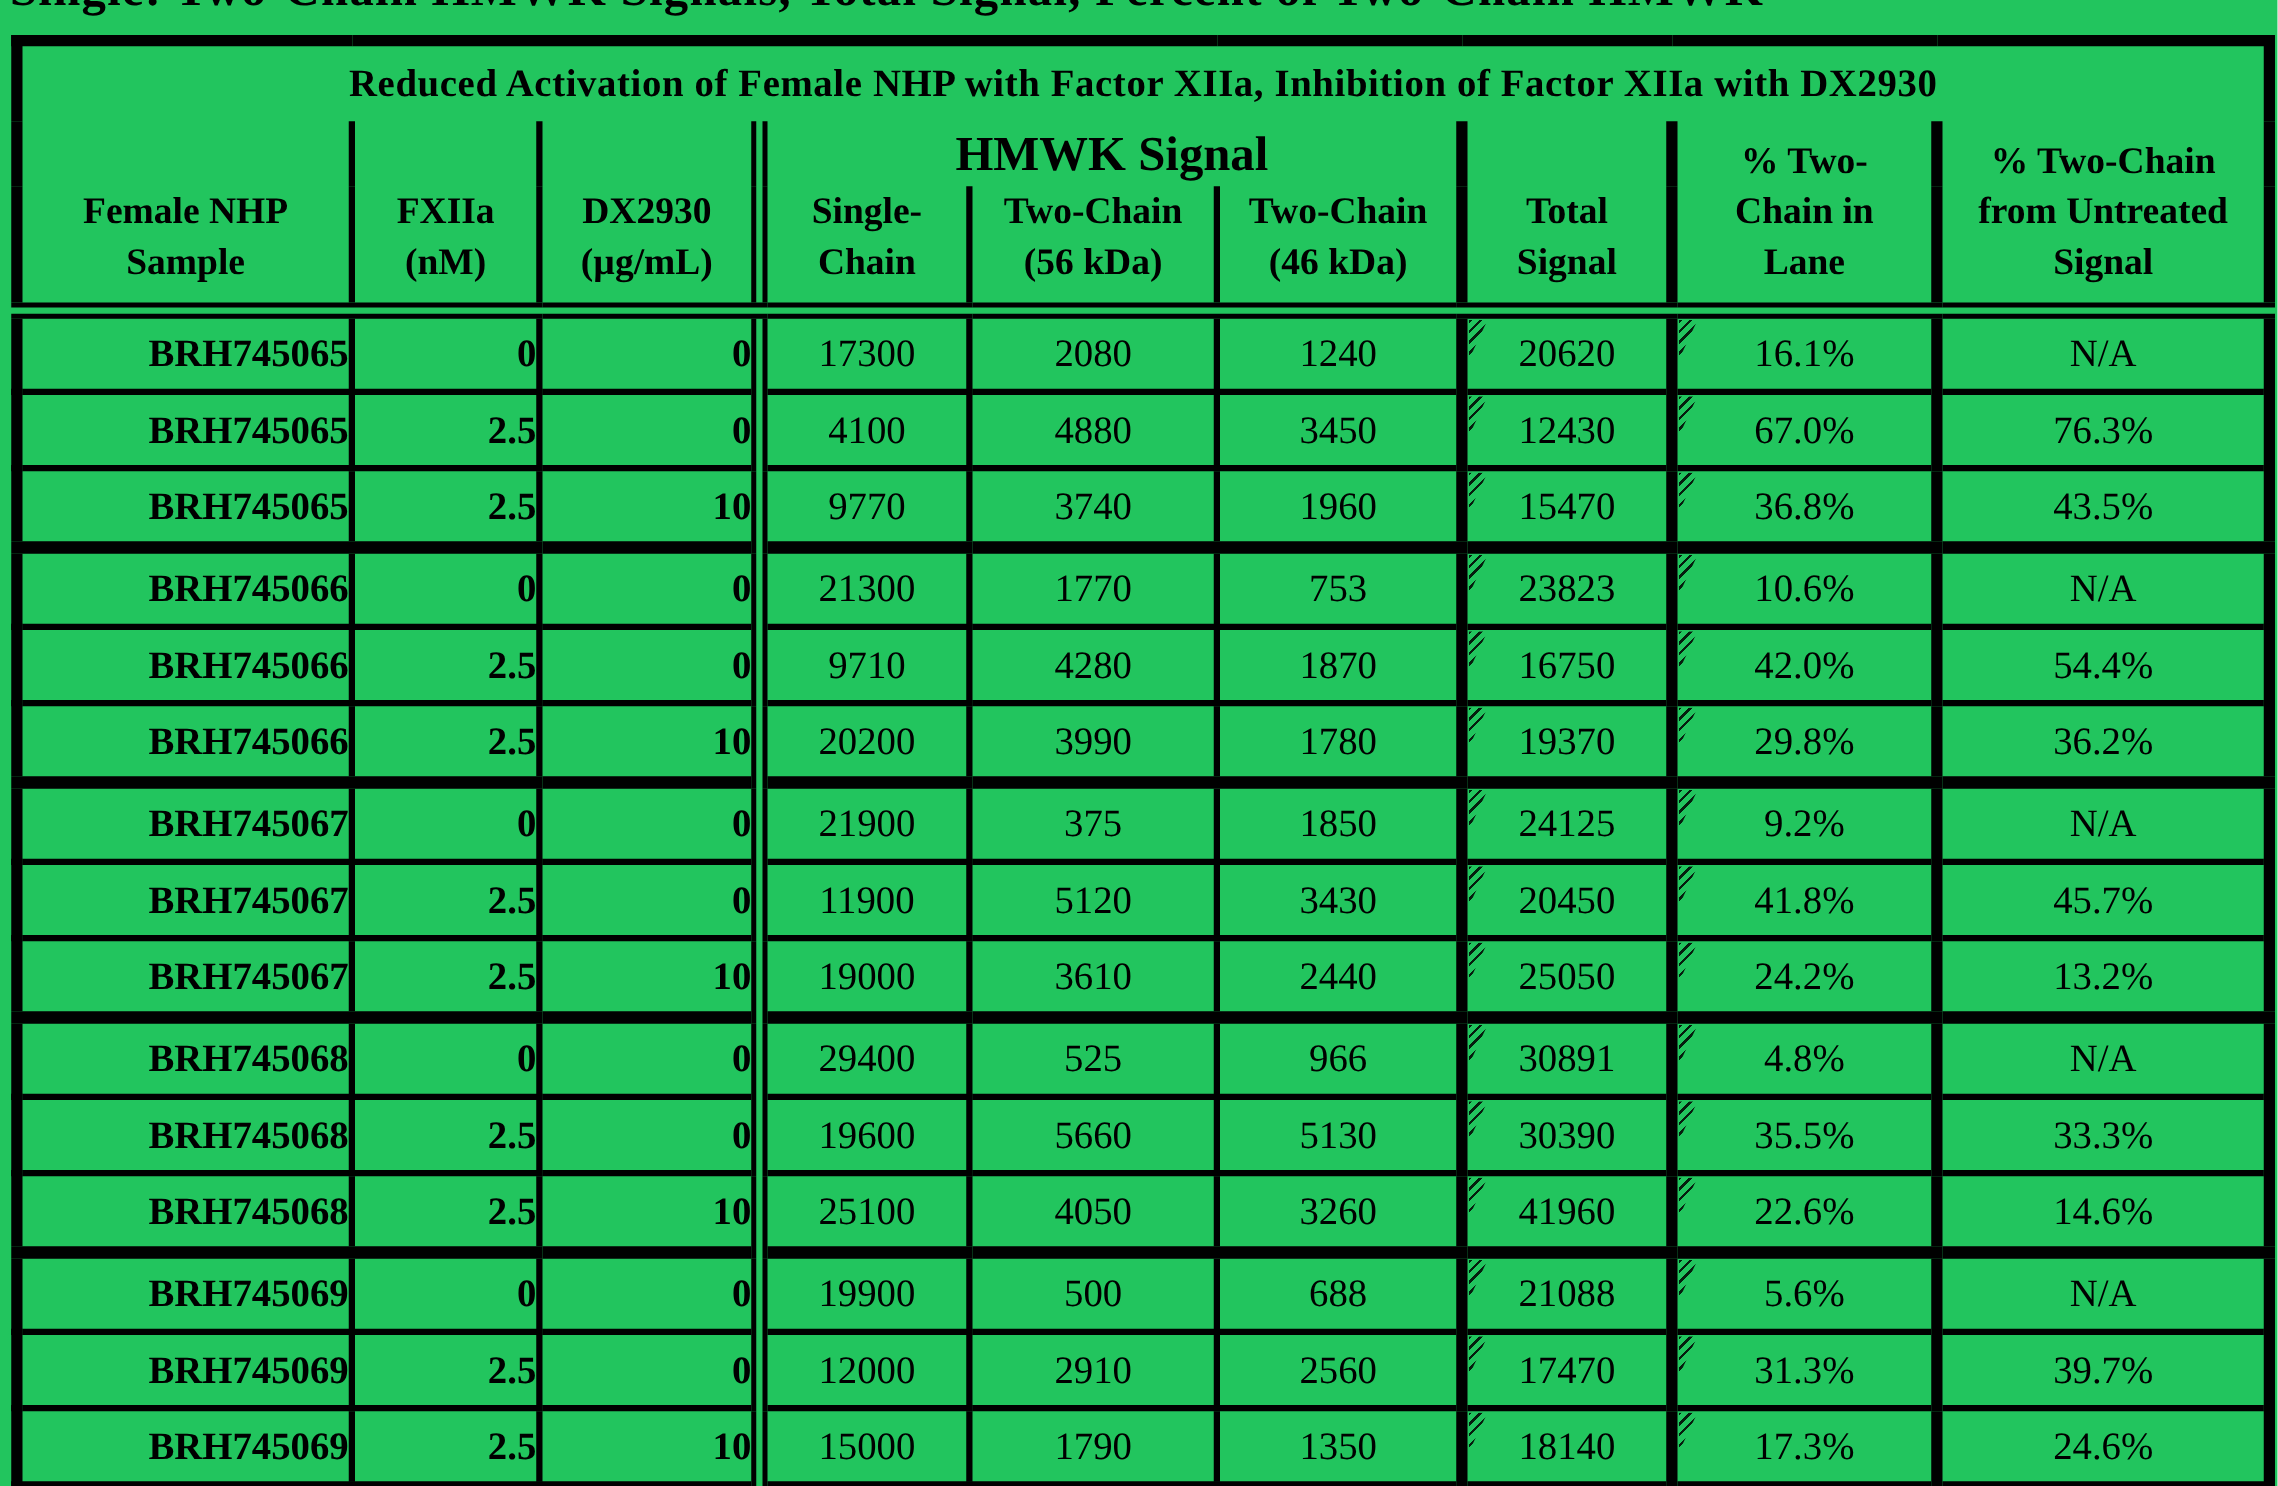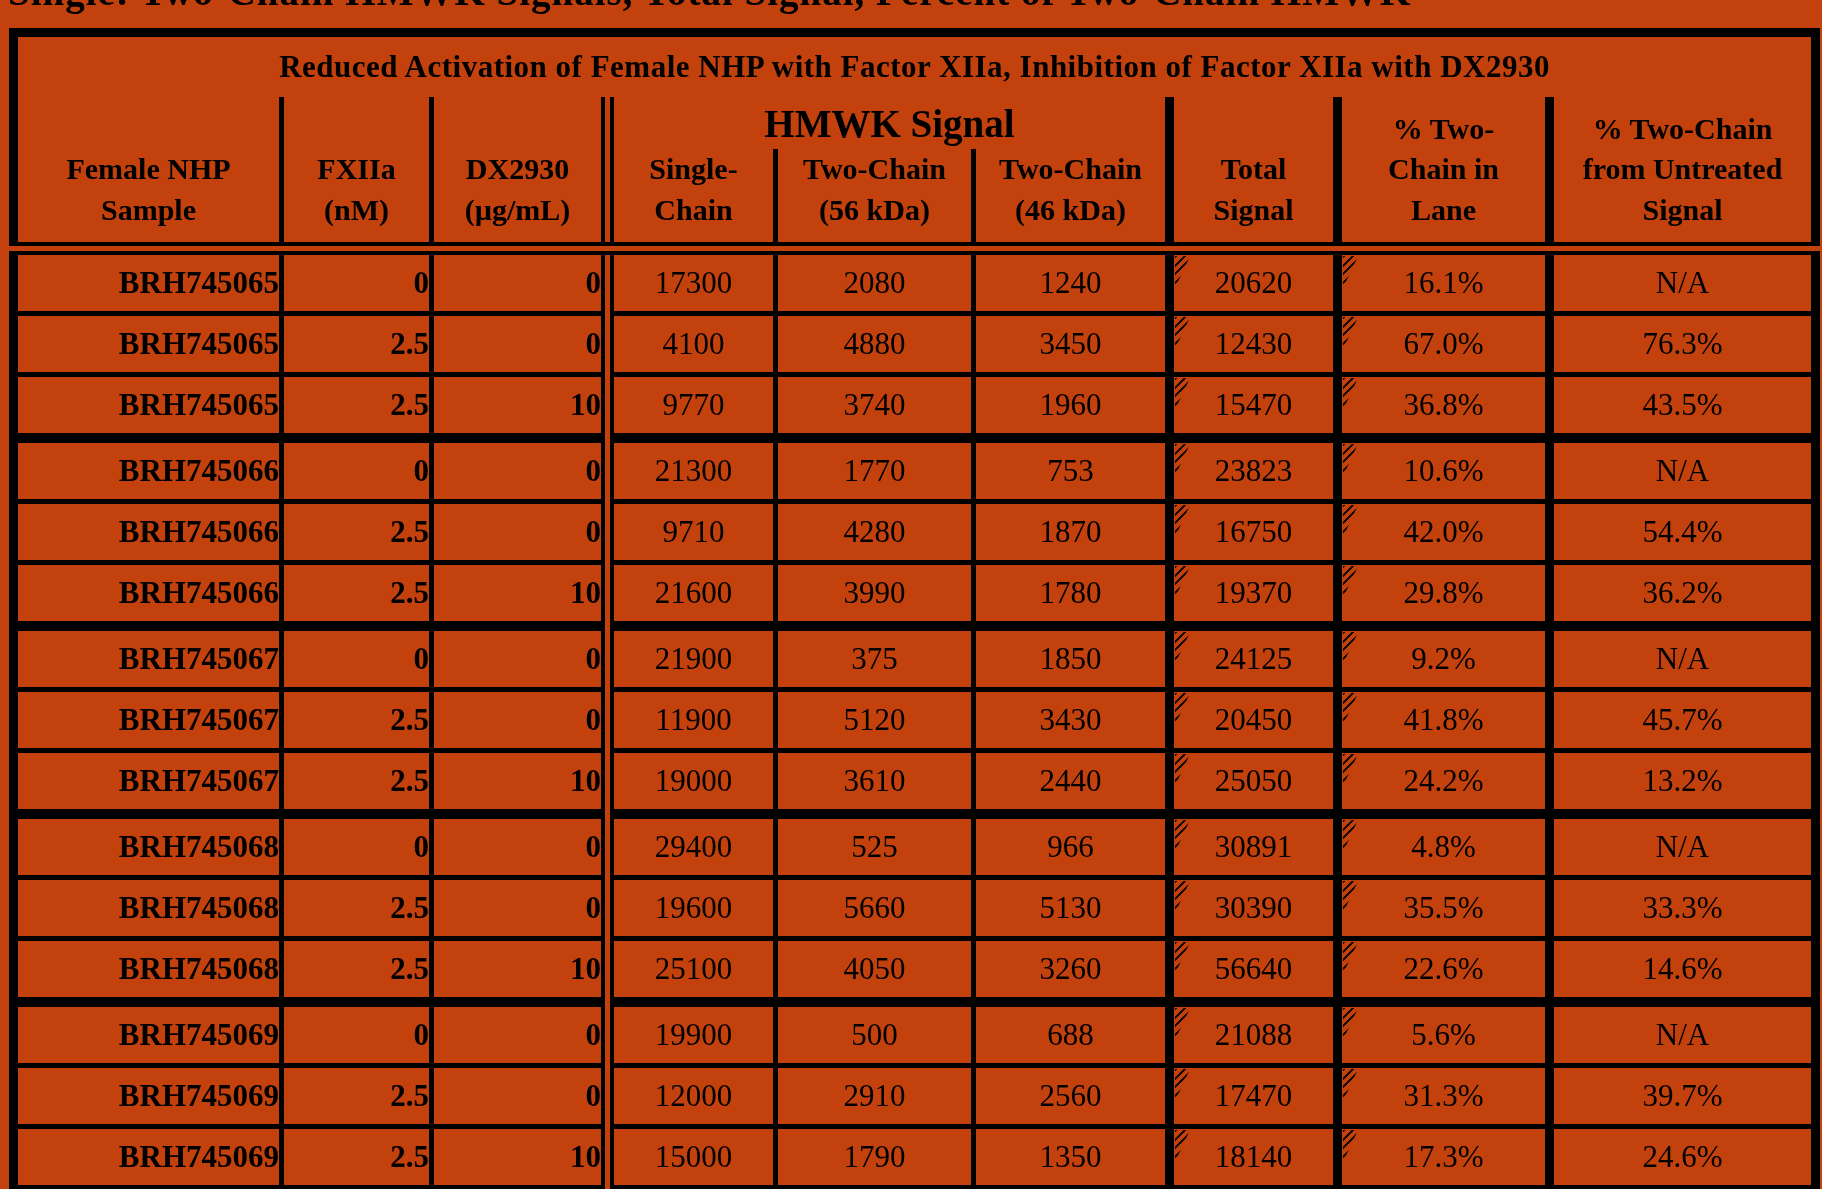--- a/index.html
+++ b/index.html
@@ -1,20 +1,20 @@
 <!DOCTYPE html>
 <html><head>
 <meta charset="utf-8">
 <style>
   html,body { margin:0; padding:0; background:#ffffff; }
   .page {
     position: relative;
     width: 1822px;
     height: 1189px;
-    background: #c2410c;
+    background: #22c55e;
     overflow: hidden;
     font-family: "Liberation Serif", serif;
     color: #000;
   }
   
   .topclip {
     position: relative;
     height: 15px;
     overflow: hidden;
     margin-left: 4px;
@@ -218,21 +218,21 @@
       <td>1870</td>
       <td class="tl art">16750</td>
       <td class="tl art">42.0%</td>
       <td class="tl">54.4%</td>
     </tr>
 
     <tr class="gend">
       <td class="bold">BRH745066</td>
       <td class="bold">2.5</td>
       <td class="bold">10</td>
-      <td class="dl">21600</td>
+      <td class="dl">20200</td>
       <td>3990</td>
       <td>1780</td>
       <td class="tl art">19370</td>
       <td class="tl art">29.8%</td>
       <td class="tl">36.2%</td>
     </tr>
 
     <tr>
       <td class="bold">BRH745067</td>
       <td class="bold">0</td>
@@ -293,21 +293,21 @@
       <td class="tl">33.3%</td>
     </tr>
 
     <tr class="gend">
       <td class="bold">BRH745068</td>
       <td class="bold">2.5</td>
       <td class="bold">10</td>
       <td class="dl">25100</td>
       <td>4050</td>
       <td>3260</td>
-      <td class="tl art">56640</td>
+      <td class="tl art">41960</td>
       <td class="tl art">22.6%</td>
       <td class="tl">14.6%</td>
     </tr>
 
     <tr>
       <td class="bold">BRH745069</td>
       <td class="bold">0</td>
       <td class="bold">0</td>
       <td class="dl">19900</td>
       <td>500</td>

